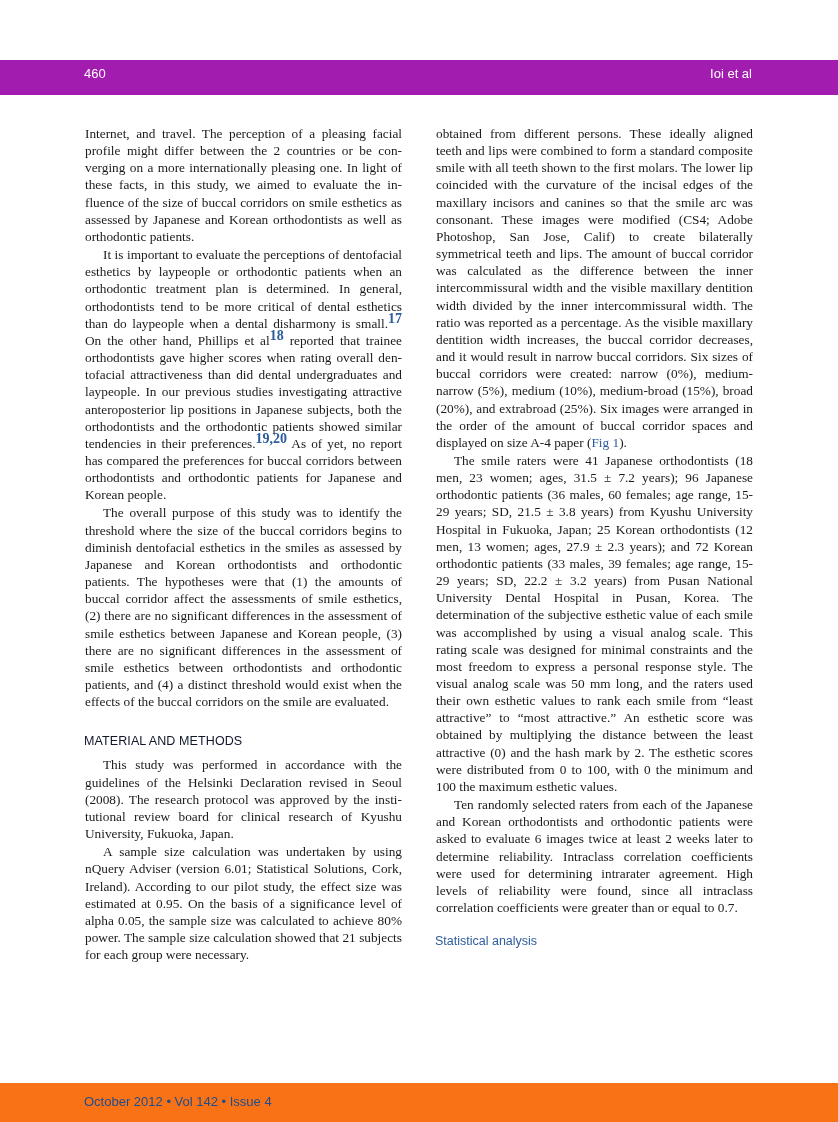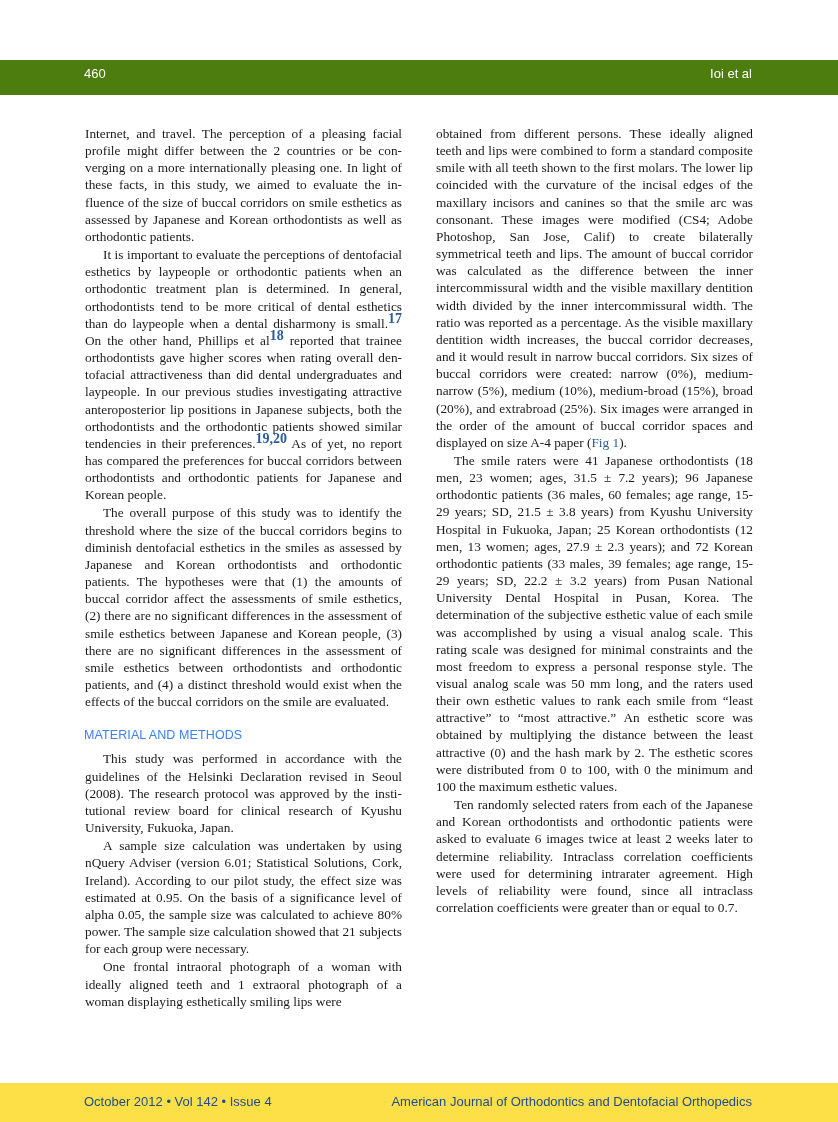--- a/index.html
+++ b/index.html
@@ -1,71 +1,70 @@
 <!DOCTYPE html>
 <html><head>
 <meta charset="utf-8">
 <style>
   html, body { margin: 0; padding: 0; background: #ffffff; }
   body { width: 838px; height: 1122px; position: relative; overflow: hidden; }
   .header-bar {
     position: absolute; left: 0; top: 60px; width: 838px; height: 35px;
-    background: #4d7c0f; color: #ffffff;
+    background: #a21caf; color: #ffffff;
     font-family: "Liberation Sans", sans-serif; font-size: 13px;
   }
   .header-bar .page-num { position: absolute; left: 84px; top: 6px; }
   .header-bar .authors { position: absolute; right: 86px; top: 6px; text-align: center; }
   .col {
     position: absolute; top: 124px; width: 319px;
     font-family: "Liberation Serif", serif; font-size: 13.3px;
     line-height: 17.15px; color: #1a1a1a; text-align: justify;
     hyphens: manual;
   }
   .col.left { left: 84px; }
   .col.right { left: 435px; }
   .col p { margin: 1px; text-indent: 18px; }
   .col p.noindent { text-indent: 0; }
   .col h2 {
     font-family: "Liberation Sans", sans-serif; font-weight: normal;
-    color: #3b82f6; font-size: 12.5px; margin: 17px 0 6px 0; letter-spacing: 0.1px;
+    color: #0f172a; font-size: 12.5px; margin: 23px 0 6px 0; letter-spacing: 0.1px;
   }
   .col h3 {
     font-family: "Liberation Sans", sans-serif; font-weight: normal;
     color: #2d5c9c; font-size: 12.5px; margin: 17px 0 6px 0;
   }
   sup { font-size: 14px; line-height: 0; color: #2d5c9c; font-weight: bold; }
   .link { color: #2d5c9c; }
   .footer-bar {
     position: absolute; left: 0; top: 1083px; width: 838px; height: 39px;
-    background: #fde047; color: #1f4c8c;
+    background: #f97316; color: #1f4c8c;
     font-family: "Liberation Sans", sans-serif; font-size: 13px;
   }
   .footer-bar .issue { position: absolute; left: 84px; top: 11px; }
   .footer-bar .journal { position: absolute; right: 86px; top: 11px; }
 </style>
 </head>
 <body>
 
 <div class="header-bar">
   <span class="page-num">460</span>
   <span class="authors">Ioi et al</span>
 </div>
 
 <div class="col left">
   <p class="noindent">Internet, and travel. The perception of a pleasing facial profile might differ between the 2 countries or be con­verging on a more internationally pleasing one. In light of these facts, in this study, we aimed to evaluate the in­fluence of the size of buccal corridors on smile esthetics as assessed by Japanese and Korean orthodontists as well as orthodontic patients.</p>
   <p><span>It is important to evaluate the perceptions of dentofa­cial esthetics by laypeople or orthodontic patients when an orthodontic treatment plan is determined. In general, orthodontists tend to be more critical of dental esthetics than do laypeople when a dental disharmony is small.</span><sup>17</sup><span> On the other hand, Phillips et al</span><sup>18</sup><span> reported that trainee orthodontists gave higher scores when rating overall den­tofacial attractiveness than did dental undergraduates and laypeople. In our previous studies investigating attractive anteroposterior lip positions in Japanese sub­jects, both the orthodontists and the orthodontic patients showed similar tendencies in their preferences.</span><sup>19,20</sup><span> As of yet, no report has compared the preferences for buccal corridors between orthodontists and orthodontic patients for Japanese and Korean people.</span></p>
   <p>The overall purpose of this study was to identify the threshold where the size of the buccal corridors begins to diminish dentofacial esthetics in the smiles as assessed by Japanese and Korean orthodontists and orthodontic patients. The hypotheses were that (1) the amounts of buccal corridor affect the assessments of smile esthetics, (2) there are no significant differences in the assessment of smile esthetics between Japanese and Korean people, (3) there are no significant differences in the assessment of smile esthetics between orthodontists and orthodon­tic patients, and (4) a distinct threshold would exist when the effects of the buccal corridors on the smile are eval­uated.</p>
   <h2>MATERIAL AND METHODS</h2>
   <p>This study was performed in accordance with the guidelines of the Helsinki Declaration revised in Seoul (2008). The research protocol was approved by the insti­tutional review board for clinical research of Kyushu University, Fukuoka, Japan.</p>
   <p>A sample size calculation was undertaken by using nQuery Adviser (version 6.01; Statistical Solutions, Cork, Ireland). According to our pilot study, the effect size was estimated at 0.95. On the basis of a significance level of alpha 0.05, the sample size was calculated to achieve 80% power. The sample size calculation showed that 21 subjects for each group were necessary.</p>
-  <p>One frontal intraoral photograph of a woman with ideally aligned teeth and 1 extraoral photograph of a woman displaying esthetically smiling lips were</p>
 </div>
 
 <div class="col right">
   <p class="noindent"><span>obtained from different persons. These ideally aligned teeth and lips were combined to form a standard com­posite smile with all teeth shown to the first molars. The lower lip coincided with the curvature of the incisal edges of the maxillary incisors and canines so that the smile arc was consonant. These images were modified (CS4; Adobe Photoshop, San Jose, Calif) to create bilat­erally symmetrical teeth and lips. The amount of buccal corridor was calculated as the difference between the inner intercommissural width and the visible maxillary dentition width divided by the inner intercommissural width. The ratio was reported as a percentage. As the visible maxillary dentition width increases, the buccal corridor decreases, and it would result in narrow buccal corridors. Six sizes of buccal corridors were created: narrow (0%), medium-narrow (5%), medium (10%), medium-broad (15%), broad (20%), and extrabroad (25%). Six images were arranged in the order of the amount of buccal corridor spaces and displayed on size A-4 paper (</span><span class="link">Fig 1</span><span>).</span></p>
   <p>The smile raters were 41 Japanese orthodontists (18 men, 23 women; ages, 31.5 ± 7.2 years); 96 Japanese orthodontic patients (36 males, 60 females; age range, 15-29 years; SD, 21.5 ± 3.8 years) from Kyushu Univer­sity Hospital in Fukuoka, Japan; 25 Korean orthodon­tists (12 men, 13 women; ages, 27.9 ± 2.3 years); and 72 Korean orthodontic patients (33 males, 39 females; age range, 15-29 years; SD, 22.2 ± 3.2 years) from Pu­san National University Dental Hospital in Pusan, Korea. The determination of the subjective esthetic value of each smile was accomplished by using a visual analog scale. This rating scale was designed for minimal con­straints and the most freedom to express a personal re­sponse style. The visual analog scale was 50 mm long, and the raters used their own esthetic values to rank each smile from “least attractive” to “most attractive.” An esthetic score was obtained by multiplying the dis­tance between the least attractive (0) and the hash mark by 2. The esthetic scores were distributed from 0 to 100, with 0 the minimum and 100 the maximum es­thetic values.</p>
   <p>Ten randomly selected raters from each of the Japa­nese and Korean orthodontists and orthodontic patients were asked to evaluate 6 images twice at least 2 weeks later to determine reliability. Intraclass correlation coef­ficients were used for determining intrarater agreement. High levels of reliability were found, since all intraclass correlation coefficients were greater than or equal to 0.7.</p>
+  <h3>Statistical analysis</h3>
 </div>
 
 <div class="footer-bar">
   <span class="issue">October 2012 • Vol 142 • Issue 4</span>
-  <span class="journal">American Journal of Orthodontics and Dentofacial Orthopedics</span>
 </div>
 
 </body></html>

